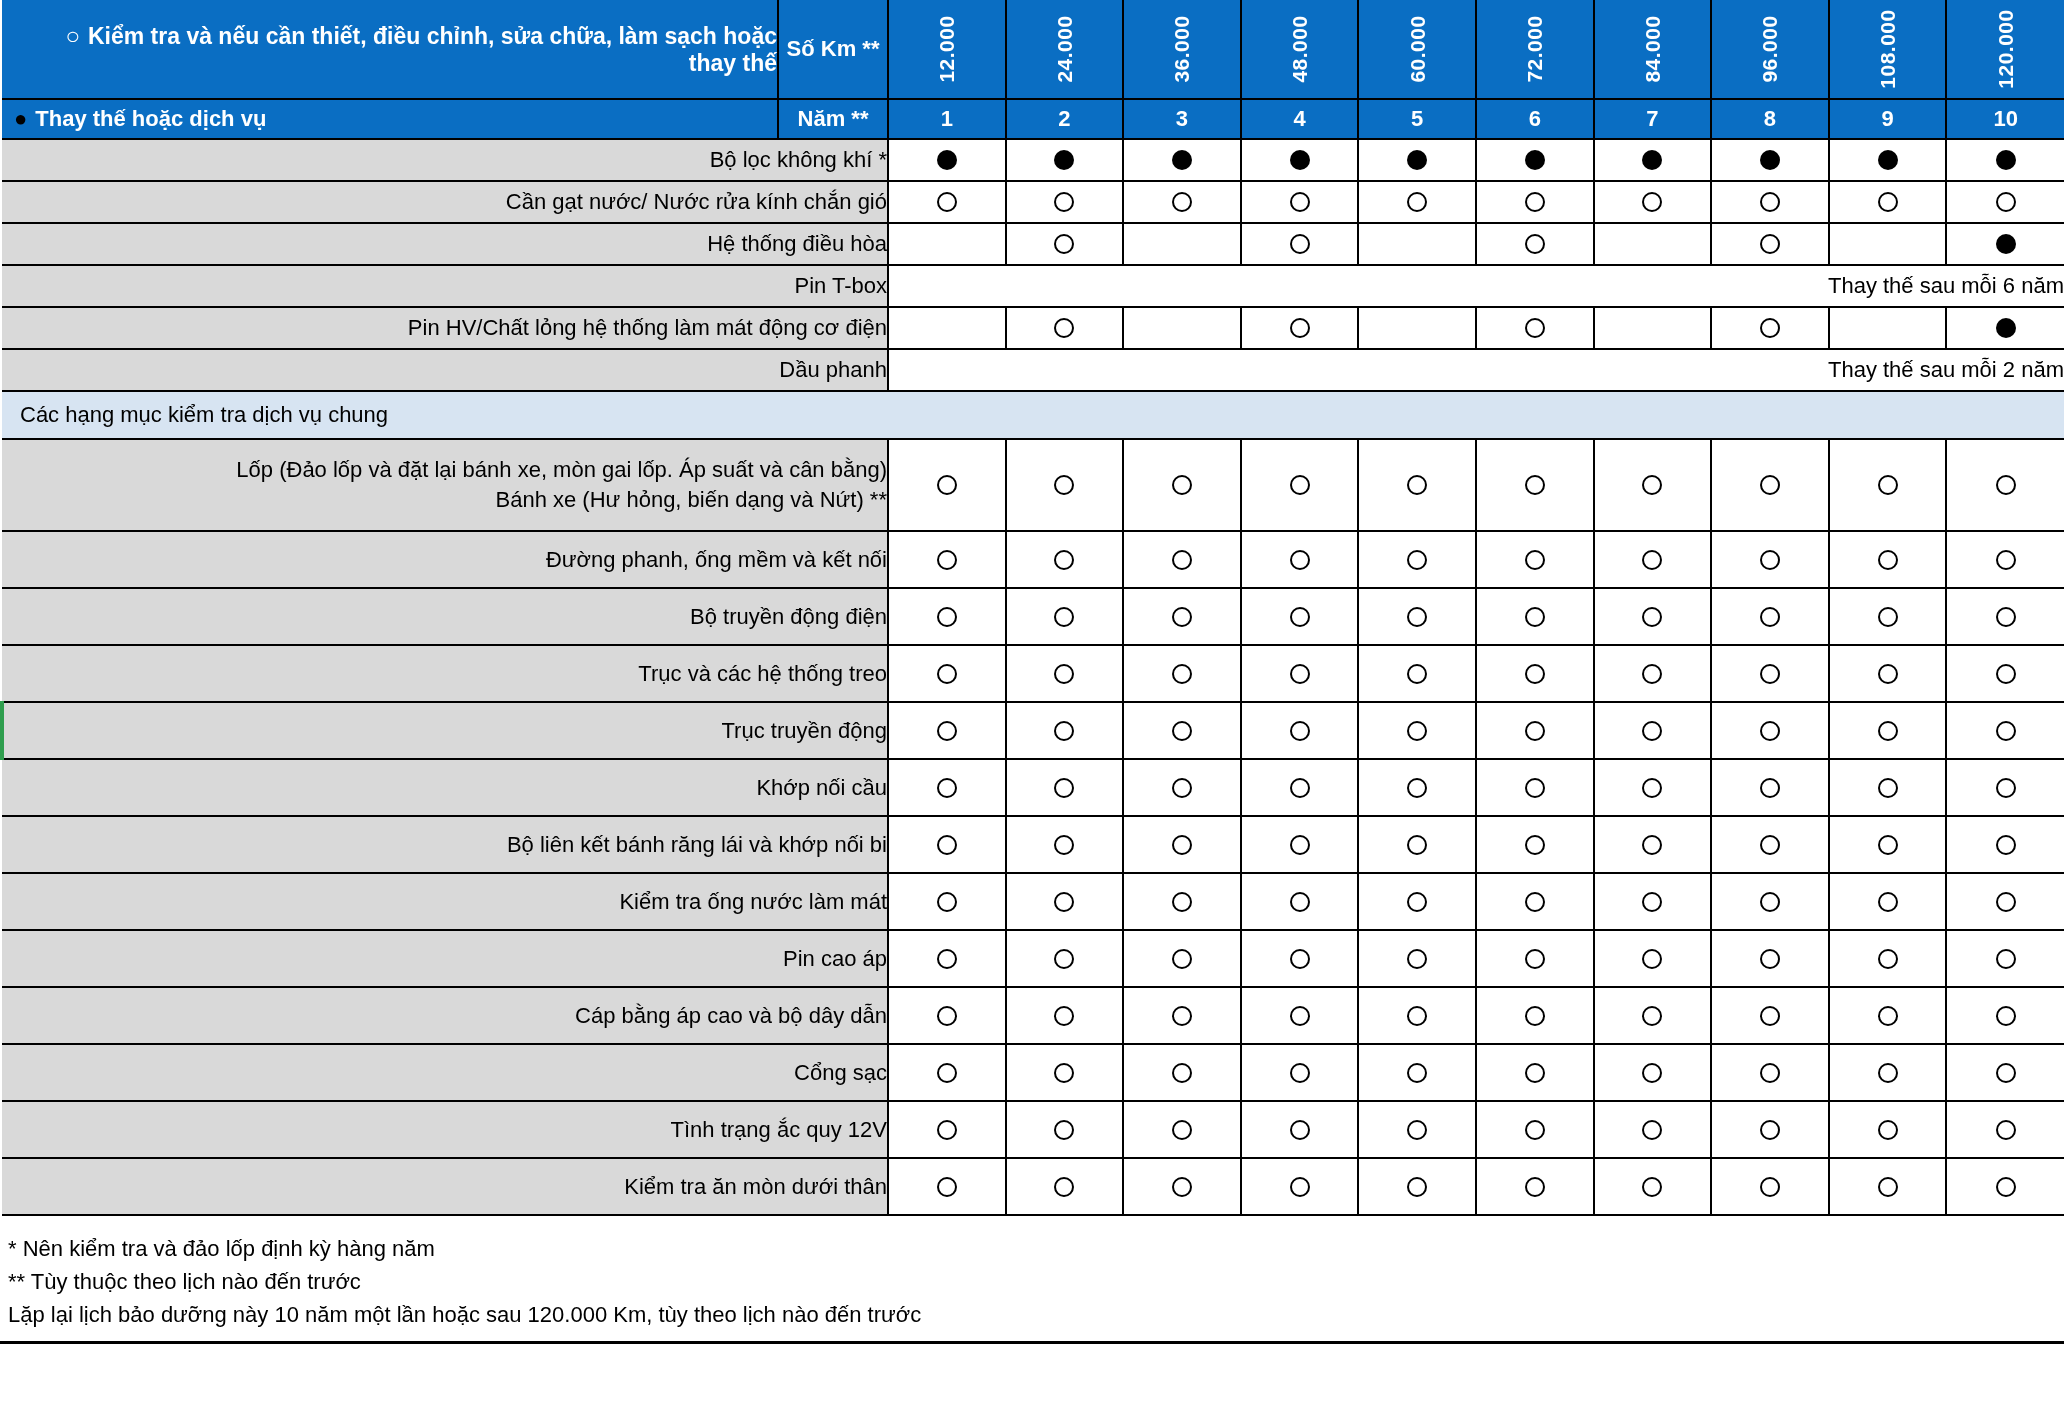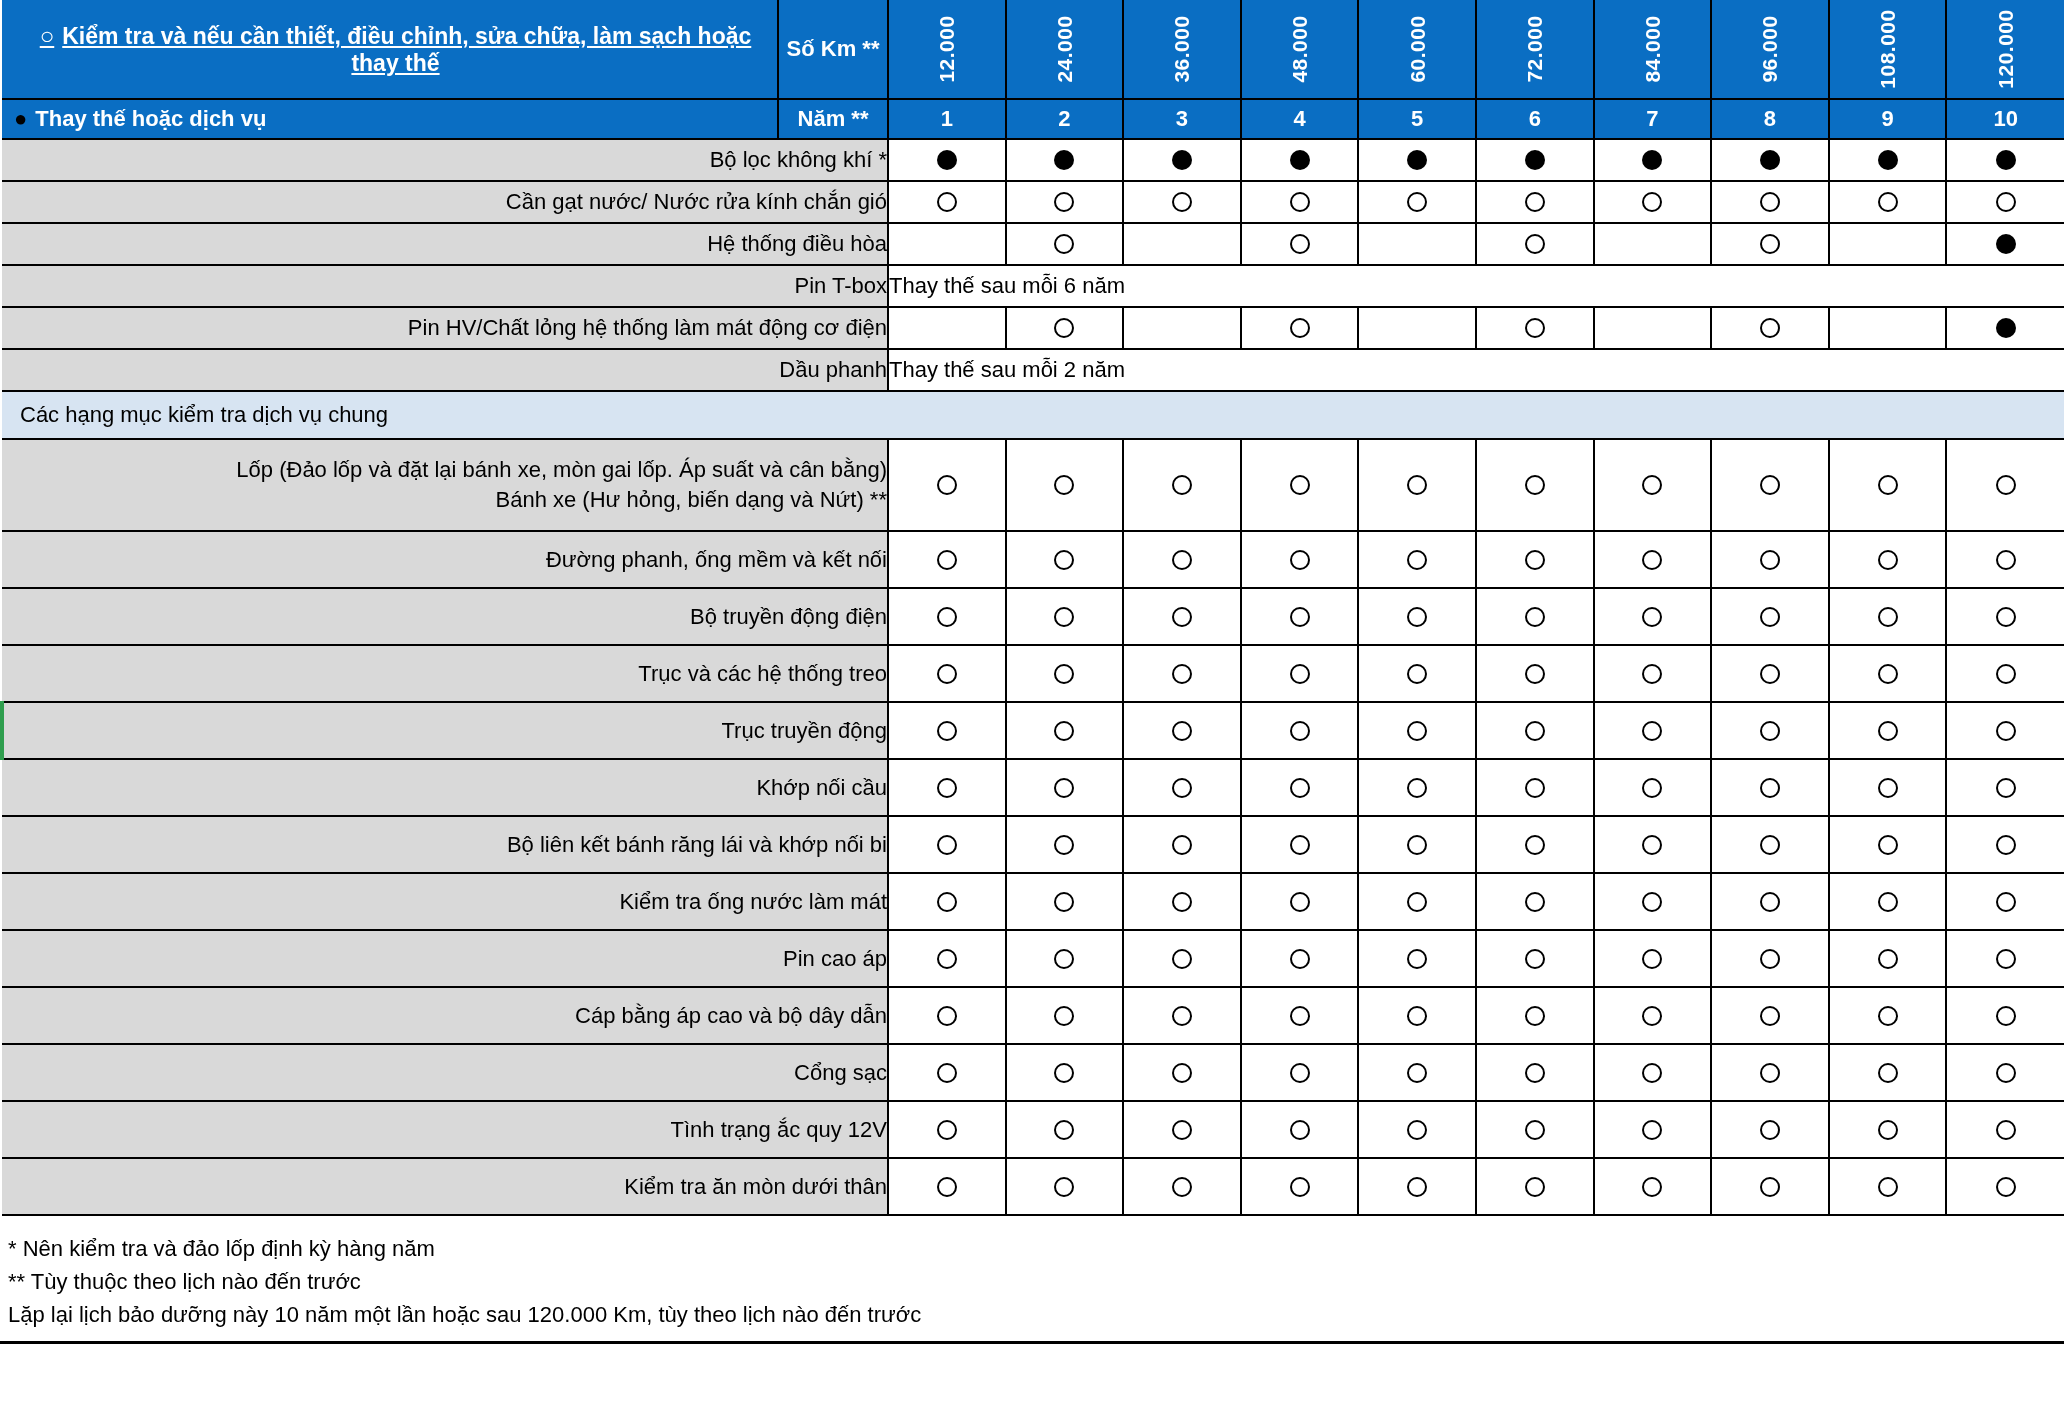--- a/index.html
+++ b/index.html
@@ -33,24 +33,23 @@
   th:last-child,td:last-child{border-right:none;}
 
   .hdr{
     background:var(--blue);
     color:#fff;
     font-weight:bold;
   }
   .hdr1 th{height:99px;}
   .hdr2 th{height:40px;font-size:22px;}
   .hdr1-label{
-    text-align:center;
+    text-align:right;
     padding-left:12px;
     font-size:23px;
-    text-decoration:underline;
   }
   .hdr2-label{
     text-align:left;
     padding-left:12px;
     font-size:22px;
   }
   .bullet-open{color:#ffffff;font-weight:normal;font-size:24px;margin-right:8px;}
   .bullet-filled{color:#000000;font-size:22px;margin-right:8px;}
   .unit-cell{text-align:center;font-size:22px;}
   .km-cell{text-align:center;}
@@ -65,21 +64,21 @@
 
   .label-cell{
     background:var(--gray);
     text-align:right;
     padding-left:10px;
     font-size:22px;
     line-height:1.35;
   }
   .label-cell.accent{border-left:4px solid var(--green);}
   .dot-cell{background:#fff;text-align:center;}
-  .span-cell{background:#fff;text-align:left;font-size:22px;}
+  .span-cell{background:#fff;text-align:right;font-size:22px;}
   .section-cell{
     background:var(--section);
     text-align:left;
     padding-left:18px;
     font-size:22px;
   }
 
   tr.compact-row td{height:42px;}
   tr.wide-row td{height:57px;}
   tr.tall-row td{height:92px;}

